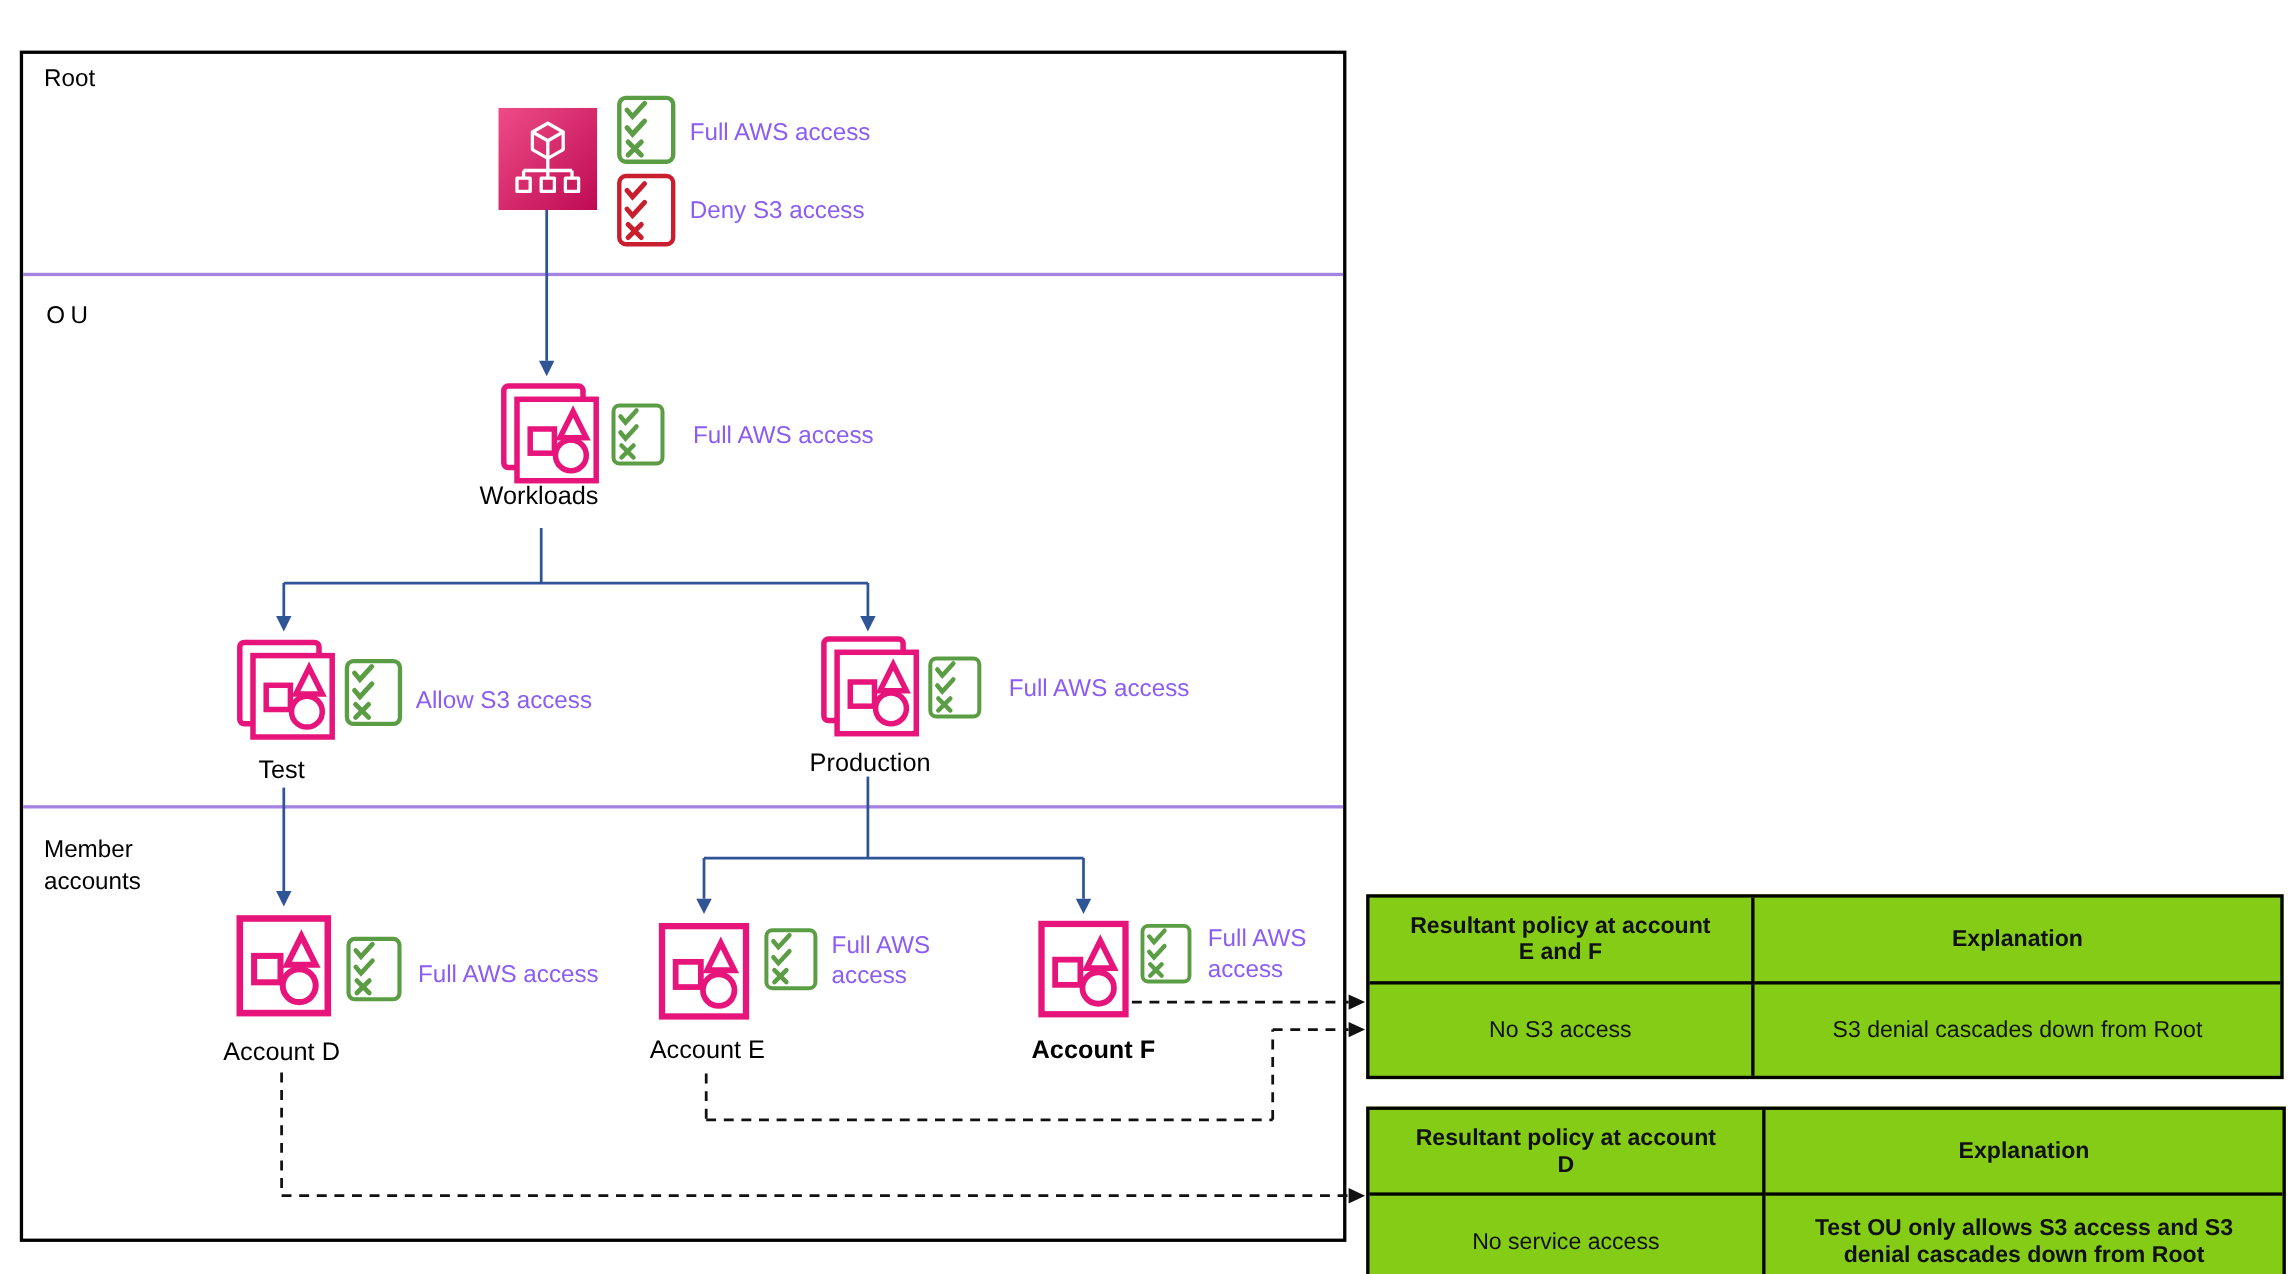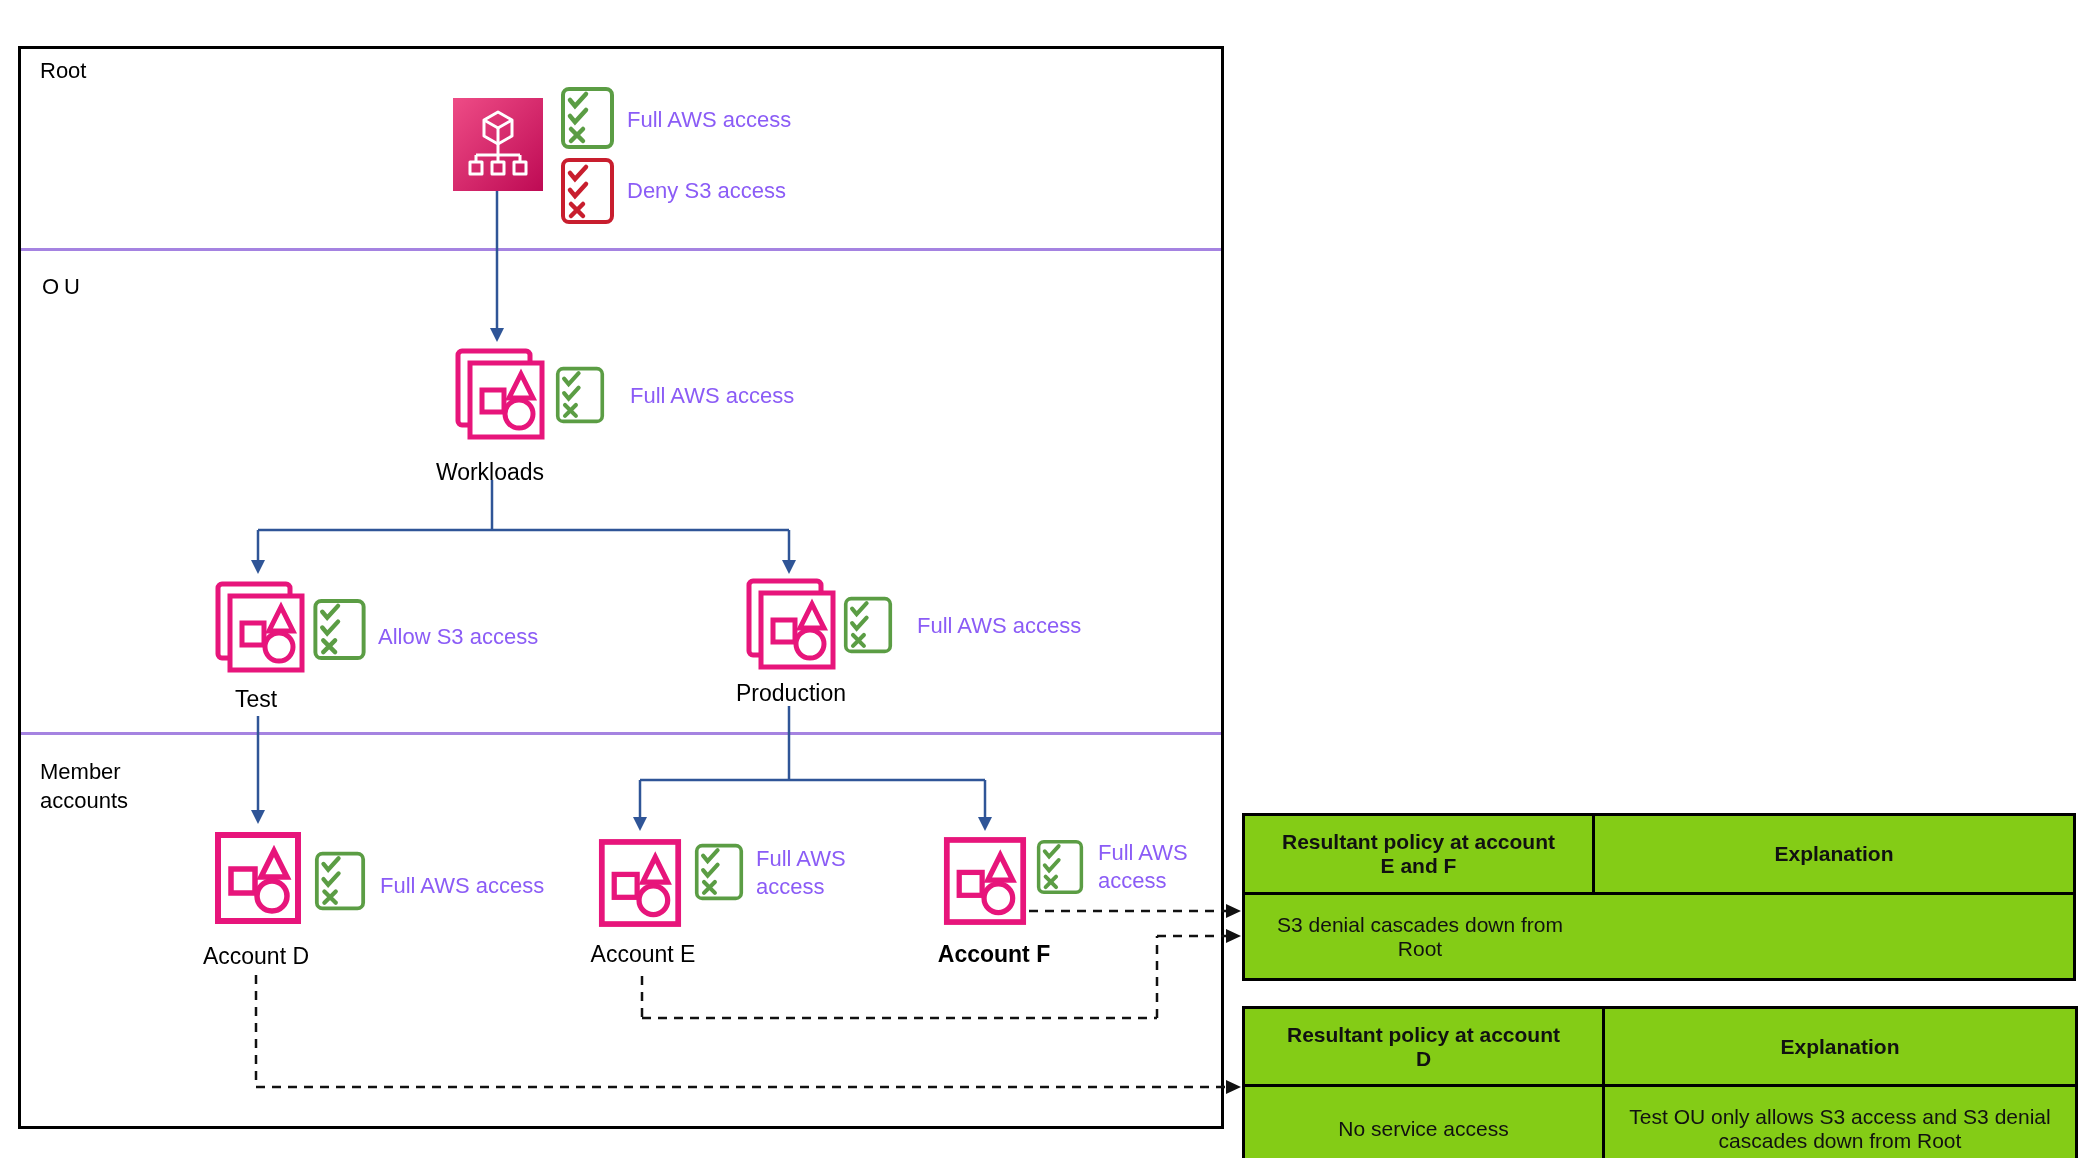--- a/index.html
+++ b/index.html
@@ -138,21 +138,21 @@
   <svg class="abs" style="left:555px;top:336px;" width="50" height="62" viewBox="0 0 55 64">
     <rect x="3" y="3" width="49" height="58" rx="6" fill="#fff" stroke="#5B9D44" stroke-width="4"></rect>
     <g stroke="#5B9D44" stroke-width="4.5" fill="none" stroke-linecap="round">
       <polyline points="10,14 15,20 26,8"></polyline>
       <polyline points="10,30 15,36 26,24"></polyline>
       <line x1="11" y1="43" x2="23" y2="55"></line>
         <line x1="23" y1="43" x2="11" y2="55"></line>
     </g>
   </svg>
   <div class="abs badge-text" style="left:630px;top:354px;">Full AWS access</div>
-  <div class="abs node-label" style="left:400px;top:431px;width:180px;">Workloads</div>
+  <div class="abs node-label" style="left:400px;top:409px;width:180px;">Workloads</div>
 
   <svg class="abs" style="left:215px;top:553px;" width="90" height="92" viewBox="0 0 90 92">
     <rect x="3" y="3" width="72" height="74" rx="4" fill="#fff" stroke="#E7157B" stroke-width="5"></rect>
     <rect x="15" y="15" width="72" height="74" fill="#fff" stroke="#E7157B" stroke-width="5"></rect>
     <g stroke="#E7157B" stroke-width="5" fill="none">
       <rect x="27" y="42" width="22" height="22"></rect>
       <polygon points="66,26 78,50 54,50"></polygon>
       <circle cx="64" cy="66" r="14"></circle>
     </g>
   </svg>
@@ -251,35 +251,38 @@
 
   <div class="abs ptable" style="left:1242px;top:785px;width:828px;height:162px;grid-template-columns:350px 1fr;grid-template-rows:79px 1fr;">
     <div class="cell hdr b-r b-b">
       <div>Resultant policy at account</div>
       <div>E and F</div>
     </div>
     <div class="cell hdr b-b">
       <div>Explanation</div>
       <div></div>
     </div>
+    <div class="cell b-r">
+      <div>No S3 access</div>
+    </div>
     <div class="cell">
       <div>S3 denial cascades down from Root</div>
     </div>
   </div>
 
   <div class="abs ptable" style="left:1242px;top:978px;width:830px;height:162px;grid-template-columns:360px 1fr;grid-template-rows:78px 1fr;">
     <div class="cell hdr b-r b-b">
       <div>Resultant policy at account</div>
       <div>D</div>
     </div>
     <div class="cell hdr b-b">
       <div>Explanation</div>
       <div></div>
     </div>
     <div class="cell b-r">
       <div>No service access</div>
     </div>
     <div class="cell">
-      <div style="max-width:440px;">Test OU only allows S3 access and S3 denial cascades down from Root</div>
+      <div style="max-width:440px;font-weight:bold;">Test OU only allows S3 access and S3 denial cascades down from Root</div>
     </div>
   </div>
 
 </div>
 
 </body></html>

